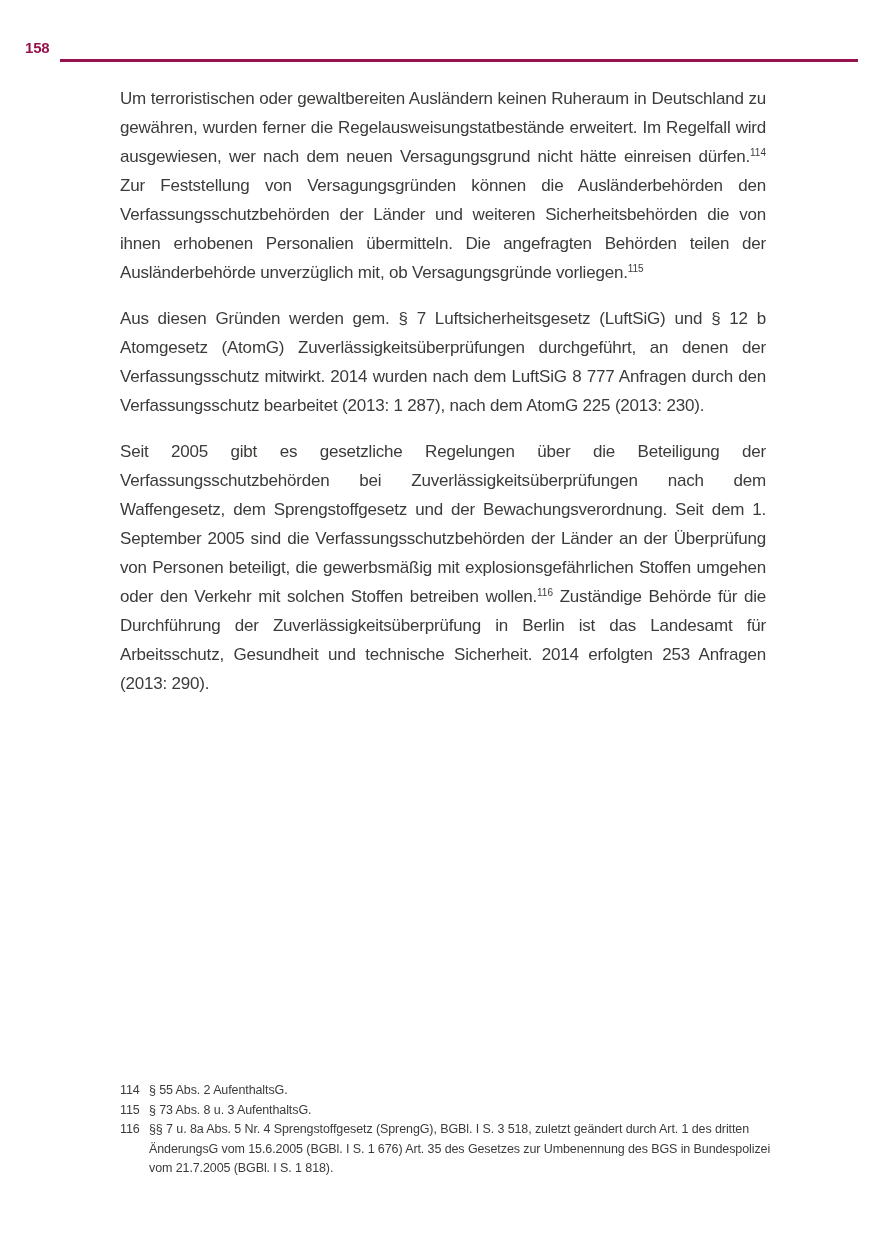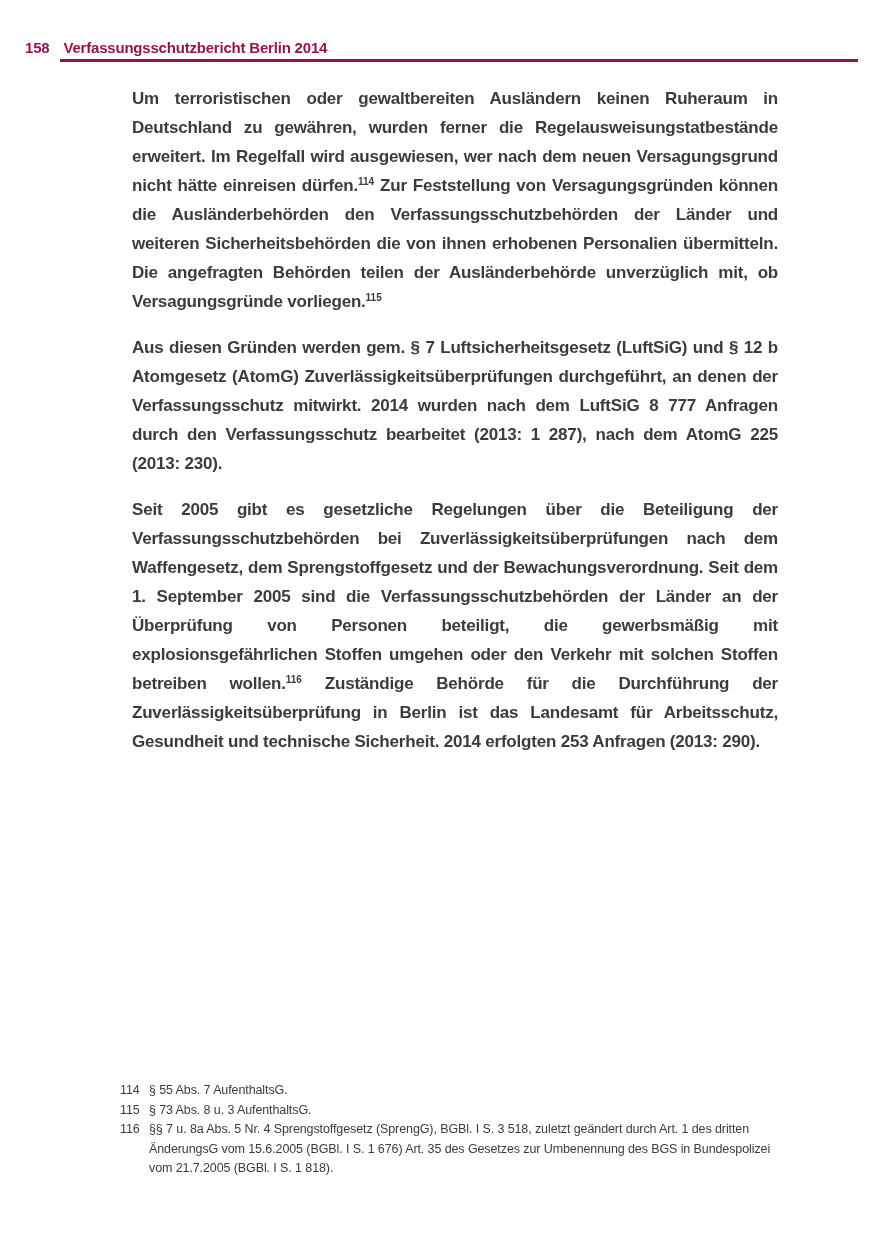--- a/index.html
+++ b/index.html
@@ -29,27 +29,26 @@
   .header-rule {
     position: absolute;
     top: 59px;
     left: 60px;
     width: 798px;
     height: 3px;
   }
   .body-text {
     position: absolute;
     top: 84px;
-    left: 132px;
+    left: 120px;
     width: 646px;
     font-size: 17px;
     line-height: 29px;
     letter-spacing: -0.2px;
     text-align: justify;
-    font-weight: bold;
   }
   .body-text p {
     margin: 0 0 17px 0;
   }
   .body-text sup {
     font-size: 10px;
     line-height: 0;
     vertical-align: 6px;
     letter-spacing: 0;
   }
@@ -71,34 +70,33 @@
   }
   .footnote-text {
     flex: 1;
   }
 </style>
 </head>
 <body style="color: rgb(59, 59, 58);">
 
 <header class="page-header" style="color: rgb(151, 19, 78);">
   <span>158</span>
-  <span>Verfassungsschutzbericht Berlin 2014</span>
 </header>
 <div class="header-rule" style="background: rgb(151, 19, 78);"></div>
 
 <main class="body-text">
     <p>Um terroristischen oder gewaltbereiten Ausländern keinen Ruheraum in Deutschland zu gewähren, wurden ferner die Regelausweisungstatbestände erweitert. Im Regelfall wird ausgewiesen, wer nach dem neuen Versagungsgrund nicht hätte einreisen dürfen.<sup>114</sup> Zur Feststellung von Versagungsgründen können die Ausländerbehörden den Verfassungsschutzbehörden der Länder und weiteren Sicherheitsbehörden die von ihnen erhobenen Personalien übermitteln. Die angefragten Behörden teilen der Ausländerbehörde unverzüglich mit, ob Versagungsgründe vorliegen.<sup>115</sup></p>
     <p>Aus diesen Gründen werden gem. § 7 Luftsicherheitsgesetz (LuftSiG) und § 12 b Atomgesetz (AtomG) Zuverlässigkeitsüberprüfungen durchgeführt, an denen der Verfassungsschutz mitwirkt. 2014 wurden nach dem LuftSiG 8&nbsp;777 Anfragen durch den Verfassungsschutz bearbeitet (2013: 1&nbsp;287), nach dem AtomG 225 (2013: 230).</p>
     <p>Seit 2005 gibt es gesetzliche Regelungen über die Beteiligung der Verfassungsschutzbehörden bei Zuverlässigkeitsüberprüfungen nach dem Waffengesetz, dem Sprengstoffgesetz und der Bewachungsverordnung. Seit dem 1. September 2005 sind die Verfassungsschutzbehörden der Länder an der Überprüfung von Personen beteiligt, die gewerbsmäßig mit explosionsgefährlichen Stoffen umgehen oder den Verkehr mit solchen Stoffen betreiben wollen.<sup>116</sup> Zuständige Behörde für die Durchführung der Zuverlässigkeitsüberprüfung in Berlin ist das Landesamt für Arbeitsschutz, Gesundheit und technische Sicherheit. 2014 erfolgten 253 Anfragen (2013: 290).</p>
   </main>
 
 <section class="footnotes">
     <div class="footnote-row">
       <span class="footnote-num">114</span>
-      <span class="footnote-text">§ 55 Abs. 7 AufenthaltsG.</span>
+      <span class="footnote-text">§ 55 Abs. 2 AufenthaltsG.</span>
     </div>
     <div class="footnote-row">
       <span class="footnote-num">115</span>
       <span class="footnote-text">§ 73 Abs. 8 u. 3 AufenthaltsG.</span>
     </div>
     <div class="footnote-row">
       <span class="footnote-num">116</span>
       <span class="footnote-text">§§ 7 u. 8a Abs. 5 Nr. 4 Sprengstoffgesetz (SprengG), BGBl. I S. 3&nbsp;518, zuletzt geändert durch Art. 1 des dritten ÄnderungsG vom 15.6.2005 (BGBl. I S. 1&nbsp;676) Art. 35 des Gesetzes zur Umbenennung des BGS in Bundespolizei vom 21.7.2005 (BGBl. I S. 1&nbsp;818).</span>
     </div>
   </section>

